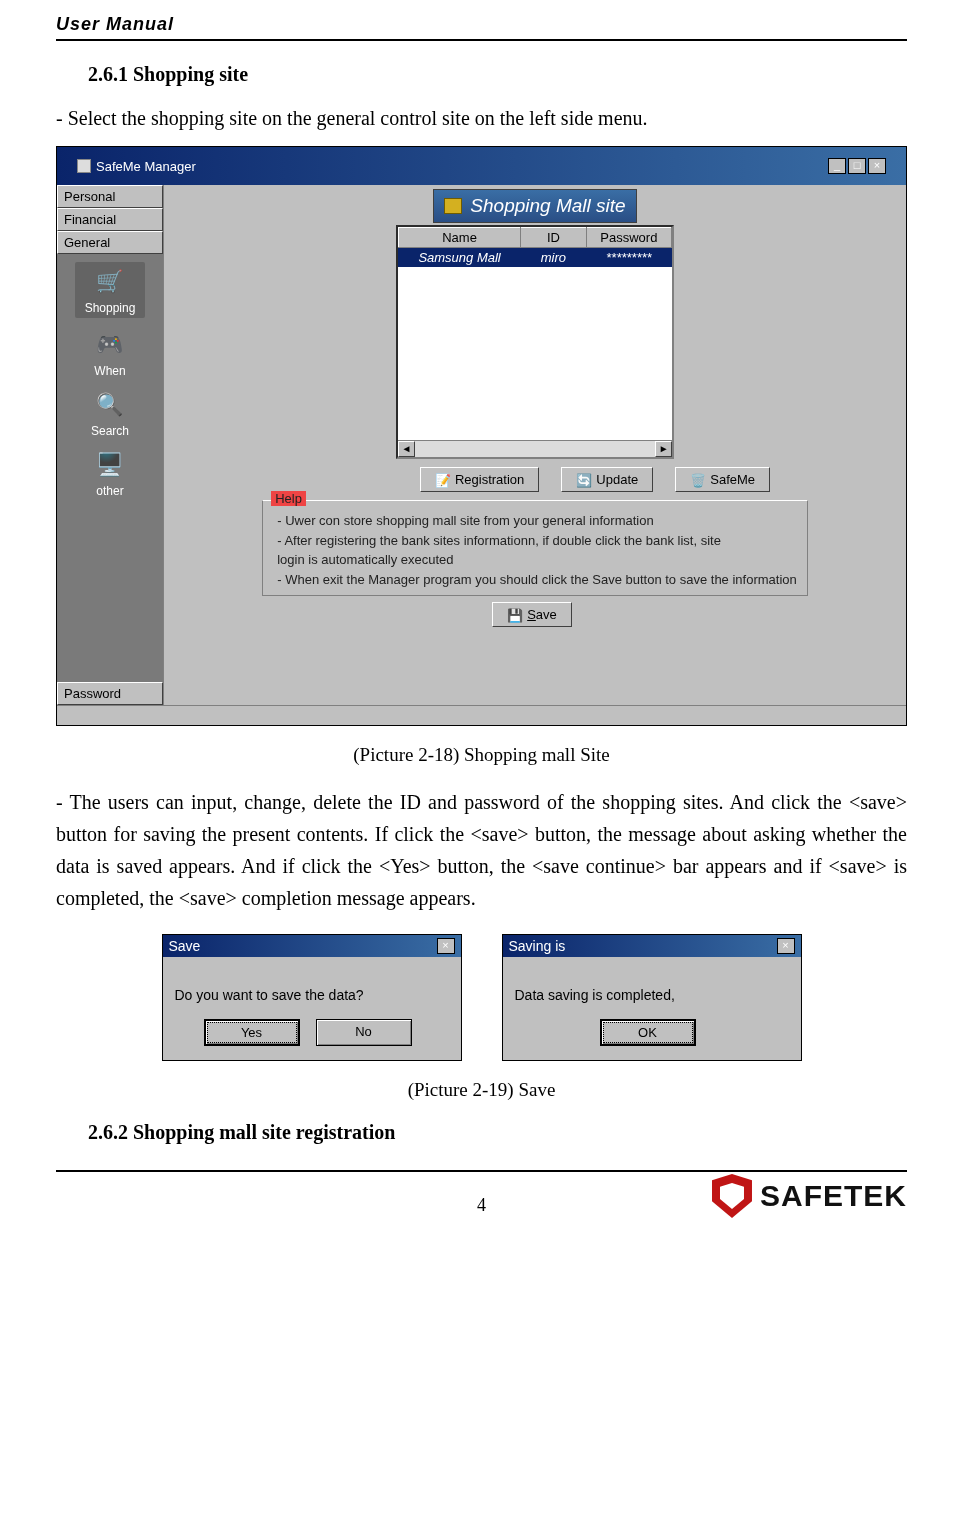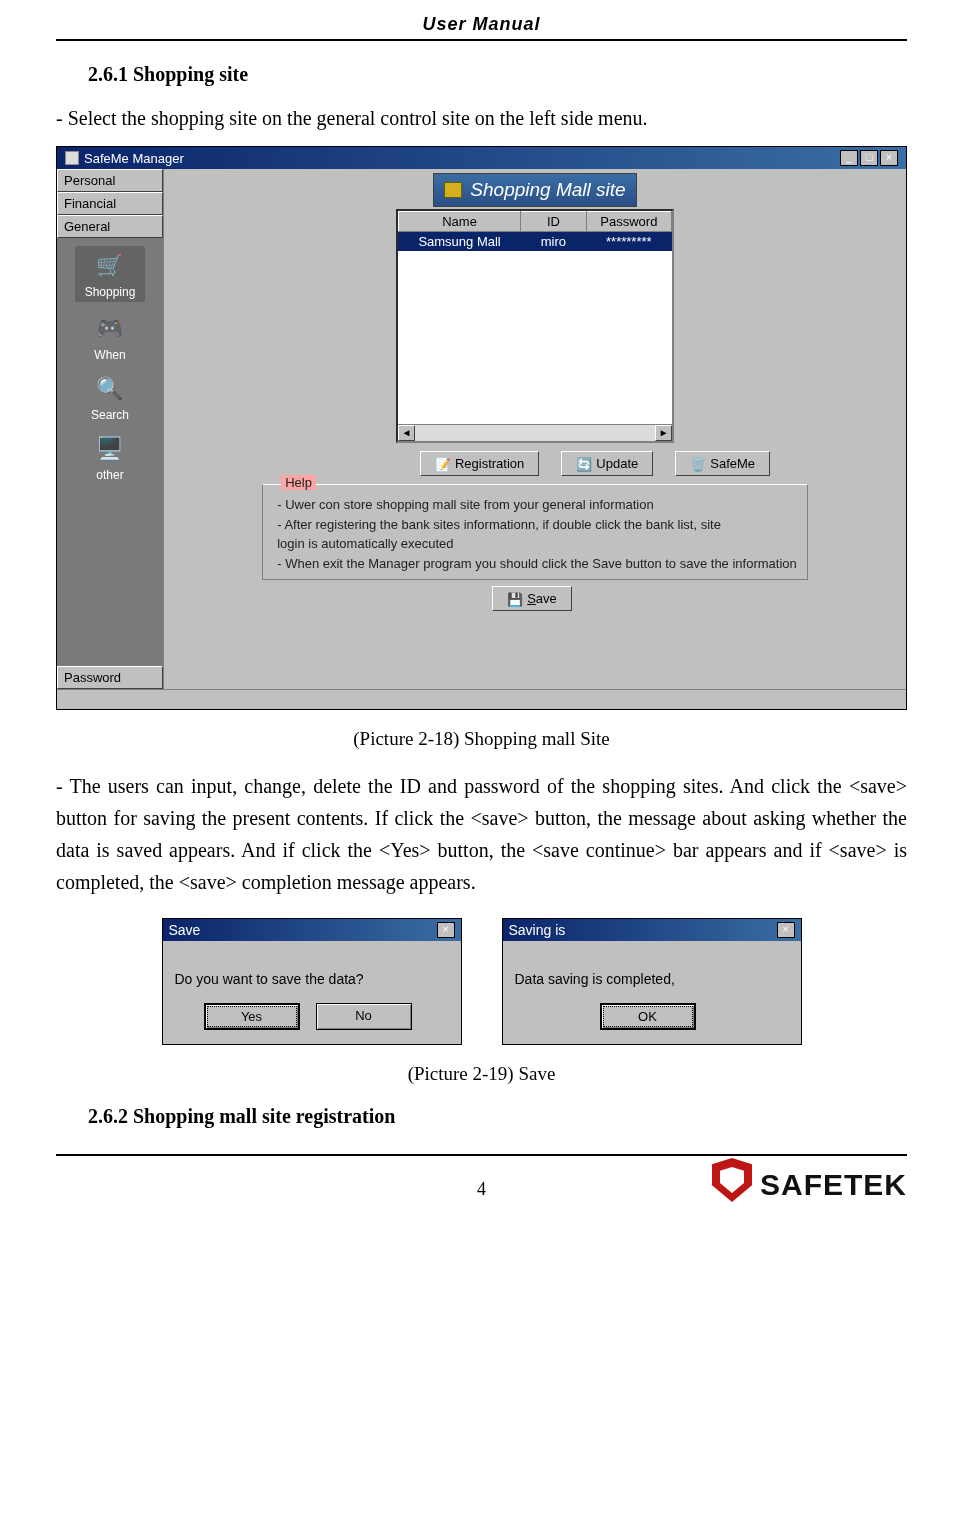--- a/index.html
+++ b/index.html
@@ -7,21 +7,21 @@
     font-family: "Times New Roman", serif;
     background: #fff;
     width: 963px;
     margin: 0 auto;
     color: #000;
   }
   .page {
     padding: 14px 56px 10px 56px;
   }
   .header-title {
-    text-align: center;
+    text-align: left;
     font-weight: bold;
     font-style: italic;
     font-size: 18px;
     font-family: "Comic Sans MS", "Arial", sans-serif;
     letter-spacing: 1px;
     padding-bottom: 4px;
   }
   .header-rule { border-top: 2px solid #000; margin-bottom: 22px; }
   .section-heading {
     font-weight: bold;
@@ -47,22 +47,22 @@
     width: 100%;
     font-family: Arial, sans-serif;
     font-size: 13px;
     margin-bottom: 6px;
   }
   .titlebar {
     background: linear-gradient(to right, #0a246a, #3a6ea5);
     color: #fff;
     display: flex;
     align-items: center;
-    padding: 2px 8px;
-    height: 22px;
+    padding: 2px 20px;
+    height: 38px;
     justify-content: center;
   }
   .titlebar .app-icon {
     width: 14px; height: 14px; background: #ddd; margin-right: 5px;
     border: 1px solid #888;
   }
   .titlebar .title-text { flex: 1; font-size: 13px; }
   .winbtns { display: flex; gap: 2px; }
   .winbtn { width: 18px; height: 16px; background: #c0c0c0; border: 1px solid #000; text-align: center; font-size: 11px; line-height: 12px; font-family: Arial; }
   .app-body { display: flex; min-height: 520px; }
@@ -135,21 +135,21 @@
     position: relative;
   }
   .tbl { width: 100%; border-collapse: collapse; font-size: 13px; }
   .tbl th {
     background: #c0c0c0;
     border: 1px solid #808080;
     border-top-color: #fff; border-left-color: #fff;
     font-weight: normal;
     padding: 2px 6px;
   }
-  .tbl td { padding: 2px 20px; text-align: center; }
+  .tbl td { padding: 2px 20px; text-align: center; font-style: italic; }
   .tbl tr.selected td { background: #0a246a; color: #fff; }
   .scrollbar-h {
     position: absolute; bottom: 0; left: 0; right: 0; height: 17px;
     background: #dcdcdc; border-top: 1px solid #808080;
     display: flex;
   }
   .sb-btn { width: 17px; height: 16px; background: #c0c0c0; border: 1px solid #fff; border-right-color:#404040; border-bottom-color:#404040; font-size:10px; text-align:center; line-height:13px;}
   .sb-track { flex: 1; }
   .action-row {
     display: flex; gap: 22px; justify-content: flex-start; padding: 8px 0 6px 120px;
@@ -169,22 +169,22 @@
   .help-group {
     border: 1px solid #808080;
     border-top: 1px solid #fff;
     position: relative;
     margin: 2px 2px 0 2px;
     padding: 10px 10px 6px 14px;
     font-size: 13px;
     color: #222;
   }
   .help-group .legend {
-    position: absolute; top: -10px; left: 18px;
-    background: #fca5a5; padding: 0 4px; font-size: 13px;
+    position: absolute; top: -10px; left: 8px;
+    background: #ef4444; padding: 0 4px; font-size: 13px;
   }
   .help-group p { line-height: 1.5; }
   .save-row { text-align: right; padding: 6px 6px 4px 0;}
   .statusbar { height: 20px; border-top: 1px solid #808080; background: #c0c0c0;}
   
   .dialog-row { display: flex; gap: 40px; justify-content: center; margin: 20px 0 6px 0;}
   .dialog {
     width: 300px;
     background: #c0c0c0;
     border: 1px solid #000;
@@ -211,21 +211,21 @@
   }
   .dlg-btn.focus { outline: 1px dotted #000; outline-offset: -4px; border: 2px solid #000;}
   .footer-rule { border-top: 2px solid #000; margin-top: 26px; }
   .footer {
     display: flex; align-items: center; justify-content: center; position: relative;
     padding-top: 6px; height: 60px;
   }
   .page-num { font-size: 18px; }
   .logo {
     position: absolute; right: 0; top: 2px;
-    display: flex; align-items: flex-end; gap: 8px;
+    display: flex; align-items: center; gap: 8px;
     font-family: Arial, sans-serif; font-weight: bold;
     font-size: 30px; letter-spacing: 1px; color: #111;
   }
   .logo .shield {
     width: 40px; height: 44px; background: #c01515; position: relative;
     clip-path: polygon(50% 0, 100% 14%, 100% 62%, 50% 100%, 0 62%, 0 14%);
     display:flex; align-items:center; justify-content:center;
   }
   .logo .shield::after{
     content:""; width:24px; height:26px; background:#fff;

